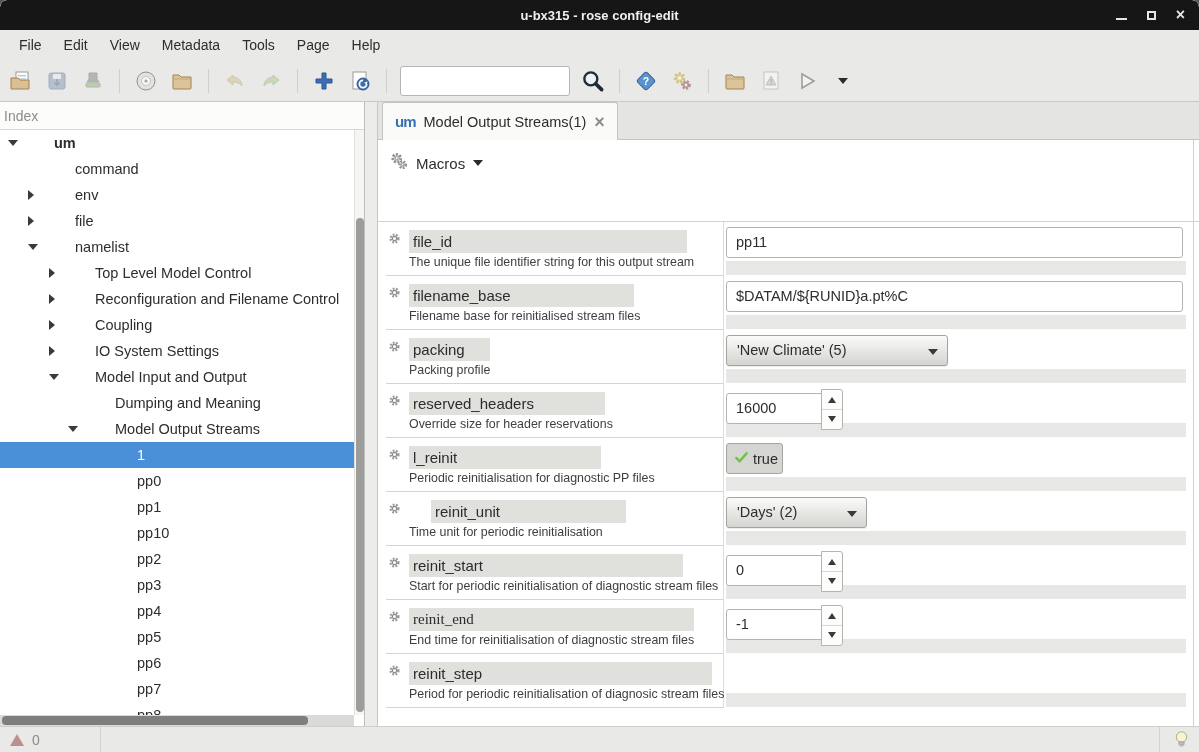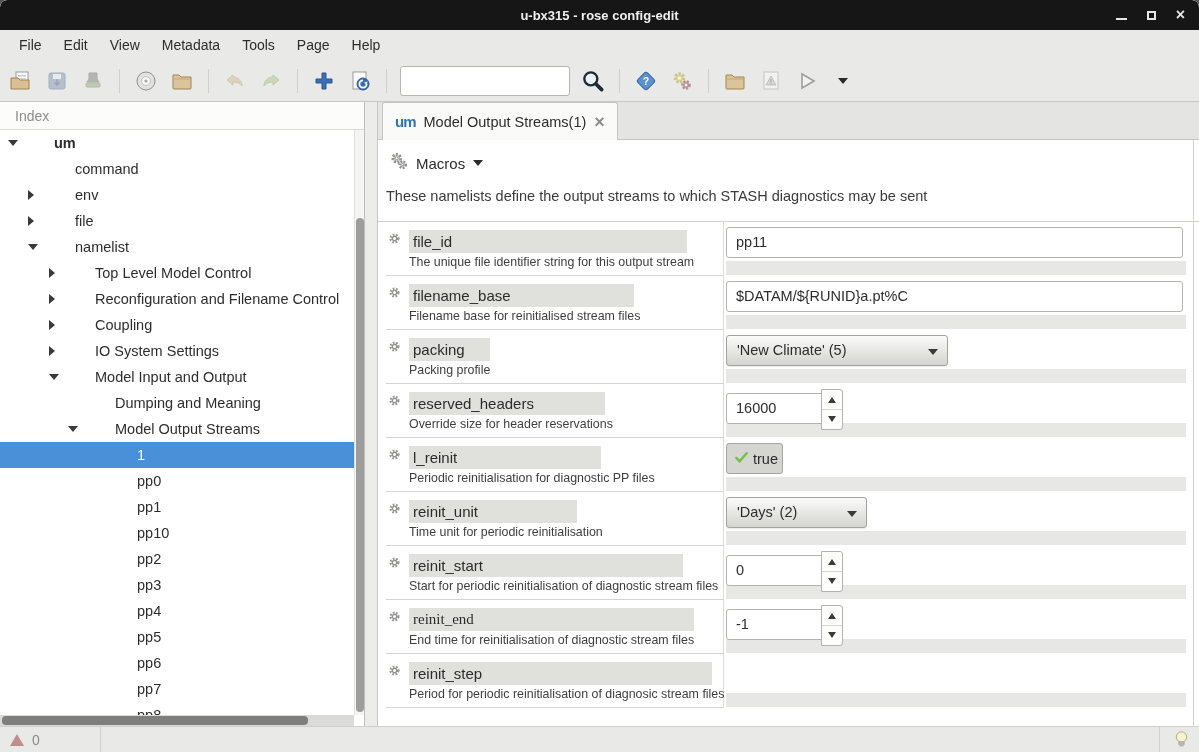--- a/index.html
+++ b/index.html
@@ -34,21 +34,21 @@
                  font-size:14px; padding:0 8px; outline:none; font-family:"Liberation Sans",sans-serif;}
   .chevron-down{ width:0; height:0; border-left:5px solid transparent; border-right:5px solid transparent;
                  border-top:6px solid #2b2b2b; }
 
   
   .content{ position:absolute; left:0; top:102px; width:100%; height:624px; display:flex;}
 
   
   .left-panel{ position:relative; width:365px; height:100%; background:#fff; border-right:1px solid #bebebb; overflow:hidden;}
   .index-header{ height:28px; border-bottom:1px solid #d8d8d5; display:flex; align-items:center;
-                 padding-left:15px; font-size:14px; color:#8d8d8b; background:#fcfcfb;}
+                 padding-left:4px; font-size:14px; color:#8d8d8b; background:#fcfcfb;}
   .tree{ position:absolute; left:0; top:28px; right:10px; bottom:11px; overflow:hidden;}
   .tree-row{ position:relative; height:26px; display:flex; align-items:center; font-size:14.5px; color:#2d2d2d;}
   .tree-row.selected{ background:#4a90d9; color:#ffffff;}
   .tree-arrow{ position:absolute; top:10px;}
   .arr-open{ width:0;height:0;border-left:5px solid transparent;border-right:5px solid transparent;border-top:6px solid #3a3a3a;}
   .arr-closed{ width:0;height:0;border-top:5px solid transparent;border-bottom:5px solid transparent;border-left:6px solid #3a3a3a;}
   .tree-label{ position:absolute; white-space:nowrap;}
   .vscroll{ position:absolute; right:0; top:28px; bottom:11px; width:10px; background:#f5f5f4; border-left:1px solid #e0e0dd;}
   .vthumb{ position:absolute; left:1px; width:8px; top:88px; height:494px; background:#9d9d9b; border-radius:4px;}
   .hscroll{ position:absolute; left:0; bottom:0; right:10px; height:11px; background:#dadad8;}
@@ -356,21 +356,20 @@
             <svg width="22" height="22" viewBox="0 0 24 24">
                 <circle cx="9.5" cy="9" r="4.2" fill="#d8d8d5" stroke="#8e8e8c" stroke-width="3.2" stroke-dasharray="2 1.7"></circle>
                 <circle cx="9.5" cy="9" r="1.6" fill="#fff" stroke="#8e8e8c"></circle>
                 <circle cx="16" cy="16" r="3.4" fill="#d8d8d5" stroke="#8e8e8c" stroke-width="2.8" stroke-dasharray="1.8 1.5"></circle>
                 <circle cx="16" cy="16" r="1.2" fill="#fff" stroke="#8e8e8c"></circle>
               </svg>
           </span>
           <span class="macros-label">Macros</span>
           <span class="macros-arrow"></span>
         </div>
-        <div class="page-desc">These namelists define the output streams to which STASH diagnostics may be sent</div>
       </div>
 
       <div class="form" id="form">
         <div class="col-divider"></div>
       <div class="frow">
             <span class="fgear"><svg width="13" height="13" viewBox="0 0 16 16">
                 <circle cx="8" cy="8" r="4.6" fill="none" stroke="#9a9a98" stroke-width="3.2" stroke-dasharray="2.1 1.7"></circle>
                 <circle cx="8" cy="8" r="2.6" fill="#ffffff" stroke="#8e8e8c" stroke-width="1.4"></circle>
               </svg></span>
             <span class="flabel" style="width: 278px;">file_id</span>
@@ -446,21 +445,21 @@
                 <span>true</span>
               </div>
             </div>
             <div class="row-sep"></div>
           </div>
           <div class="frow">
             <span class="fgear"><svg width="13" height="13" viewBox="0 0 16 16">
                 <circle cx="8" cy="8" r="4.6" fill="none" stroke="#9a9a98" stroke-width="3.2" stroke-dasharray="2.1 1.7"></circle>
                 <circle cx="8" cy="8" r="2.6" fill="#ffffff" stroke="#8e8e8c" stroke-width="1.4"></circle>
               </svg></span>
-            <span class="flabel" style="width: 168px;">reinit_unit</span>
+            <span class="flabel" style="width: 195px; margin-left: 22px;">reinit_unit</span>
             <div class="fhelp">Time unit for periodic reinitialisation</div>
             <div class="fstrip"></div>
             <div class="fwidget">
               <div class="w-combo" style="width: 141px;"><span>'Days' (2)</span><span class="combo-arrow"></span></div>
             </div>
             <div class="row-sep"></div>
           </div>
           <div class="frow">
             <span class="fgear"><svg width="13" height="13" viewBox="0 0 16 16">
                 <circle cx="8" cy="8" r="4.6" fill="none" stroke="#9a9a98" stroke-width="3.2" stroke-dasharray="2.1 1.7"></circle>

